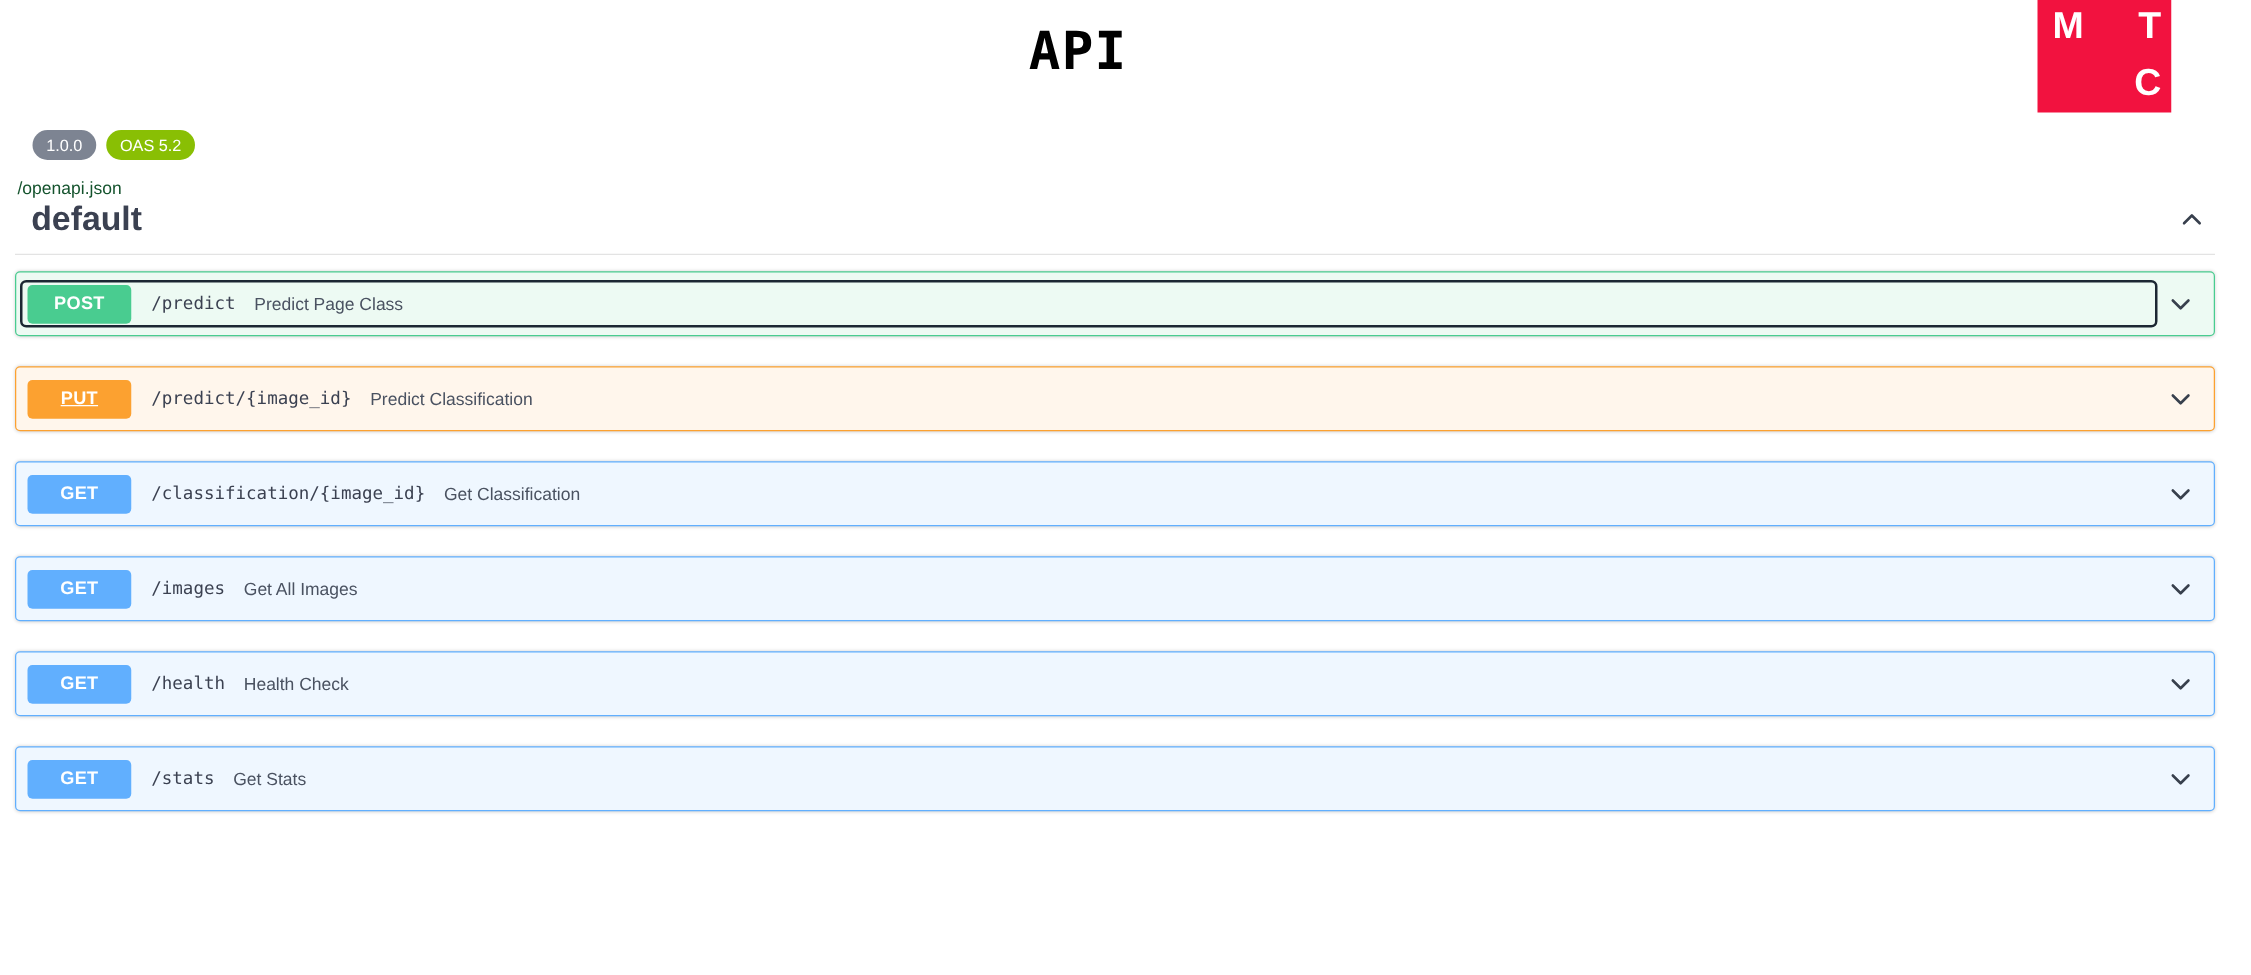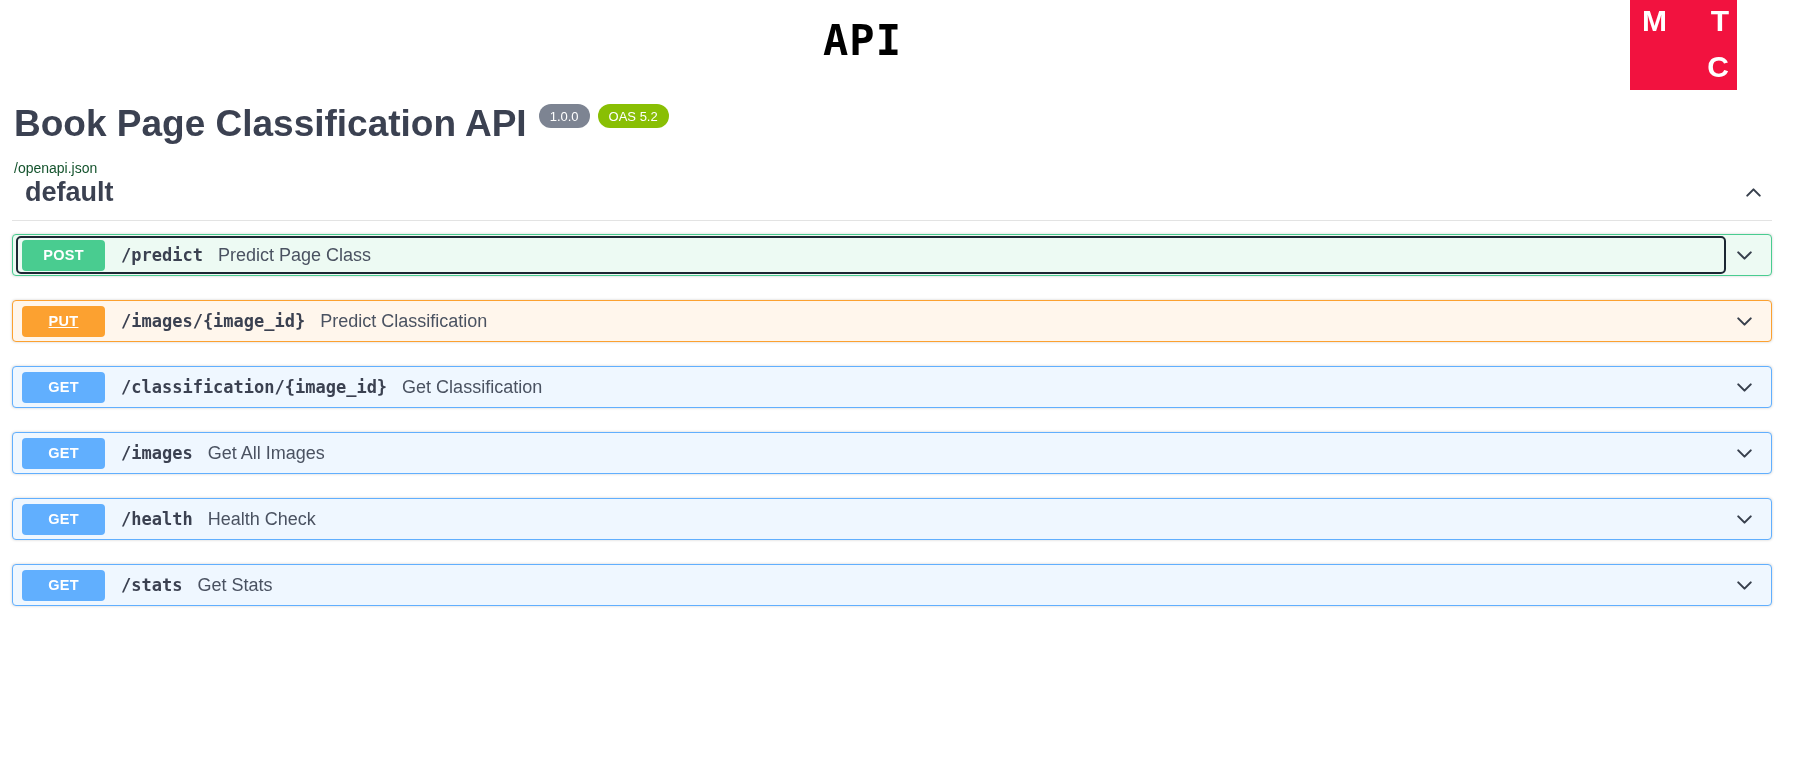--- a/index.html
+++ b/index.html
@@ -123,21 +123,21 @@
     padding: 0;
     margin-right: 6px;
     cursor: pointer;
     line-height: 0;
   }
 
   
   .operations { margin-top: 13px; }
   .opblock {
     box-sizing: border-box;
-    height: 42px;
+    height: 52px;
     margin-bottom: 24px;
     border: 1px solid;
     border-radius: 4px;
     box-shadow: 0 0 3px rgba(0,0,0,.19);
     display: flex;
     align-items: center;
     padding: 0 8px 0 3px;
   }
   .op-summary {
     flex: 1;
@@ -161,27 +161,27 @@
     margin-left: 4px;
     border-radius: 4px;
     color: #ffffff;
     font-weight: 700;
     font-size: 14.5px;
     letter-spacing: 0.3px;
   }
   .op-path {
     margin-left: 16px;
     font-family: "DejaVu Sans Mono", monospace;
-    font-weight: 700;
-    font-size: 17px;
+    font-weight: 400;
+    font-size: 14px;
     color: #3b4151;
   }
   .op-desc {
     margin-left: 15px;
-    font-size: 18px;
+    font-size: 14px;
     color: #4a5261;
   }
   .arrow-btn {
     background: none;
     border: none;
     padding: 0 6px;
     cursor: pointer;
     line-height: 0;
   }
   .chev {
@@ -204,21 +204,20 @@
     </div>
     <div class="logo-row2">
       <span>C</span>
     </div>
   </div>
 </header>
 
 <main class="api-content">
   <div class="info-block">
     <div class="title-row">
-      <h1 class="api-title">Book Page Classification API</h1>
       <span class="badge version" style="background: rgb(125, 132, 146);">1.0.0</span>
       <span class="badge oas" style="background: rgb(137, 191, 4);">OAS 5.2</span>
     </div>
     <a class="spec-link" href="#" style="color: #14532d;">/openapi.json</a>
   </div>
 
   <section>
     <div class="section-header">
       <h3 class="section-title">default</h3>
       <button class="collapse-btn" aria-label="collapse section">
@@ -237,21 +236,21 @@
     <button class="arrow-btn" aria-label="expand operation">
       <svg width="25" height="25" viewBox="0 0 24 24">
               <polyline class="chev" points="6 9 12 15 18 9"></polyline>
             </svg>
     </button>
   </div>
 
   <div class="opblock" style="border-color: rgb(252, 161, 48); background: rgb(255, 246, 236);">
     <div class="op-summary">
       <span class="method-badge" style="background: rgb(252, 161, 48); text-decoration: underline;">PUT</span>
-      <span class="op-path">/images/{image_id}</span>
+      <span class="op-path">/predict/{image_id}</span>
       <span class="op-desc">Predict Classification</span>
     </div>
     <button class="arrow-btn" aria-label="expand operation">
       <svg width="25" height="25" viewBox="0 0 24 24">
               <polyline class="chev" points="6 9 12 15 18 9"></polyline>
             </svg>
     </button>
   </div>
 
   <div class="opblock" style="border-color: rgb(97, 175, 254); background: rgb(239, 247, 255);">

